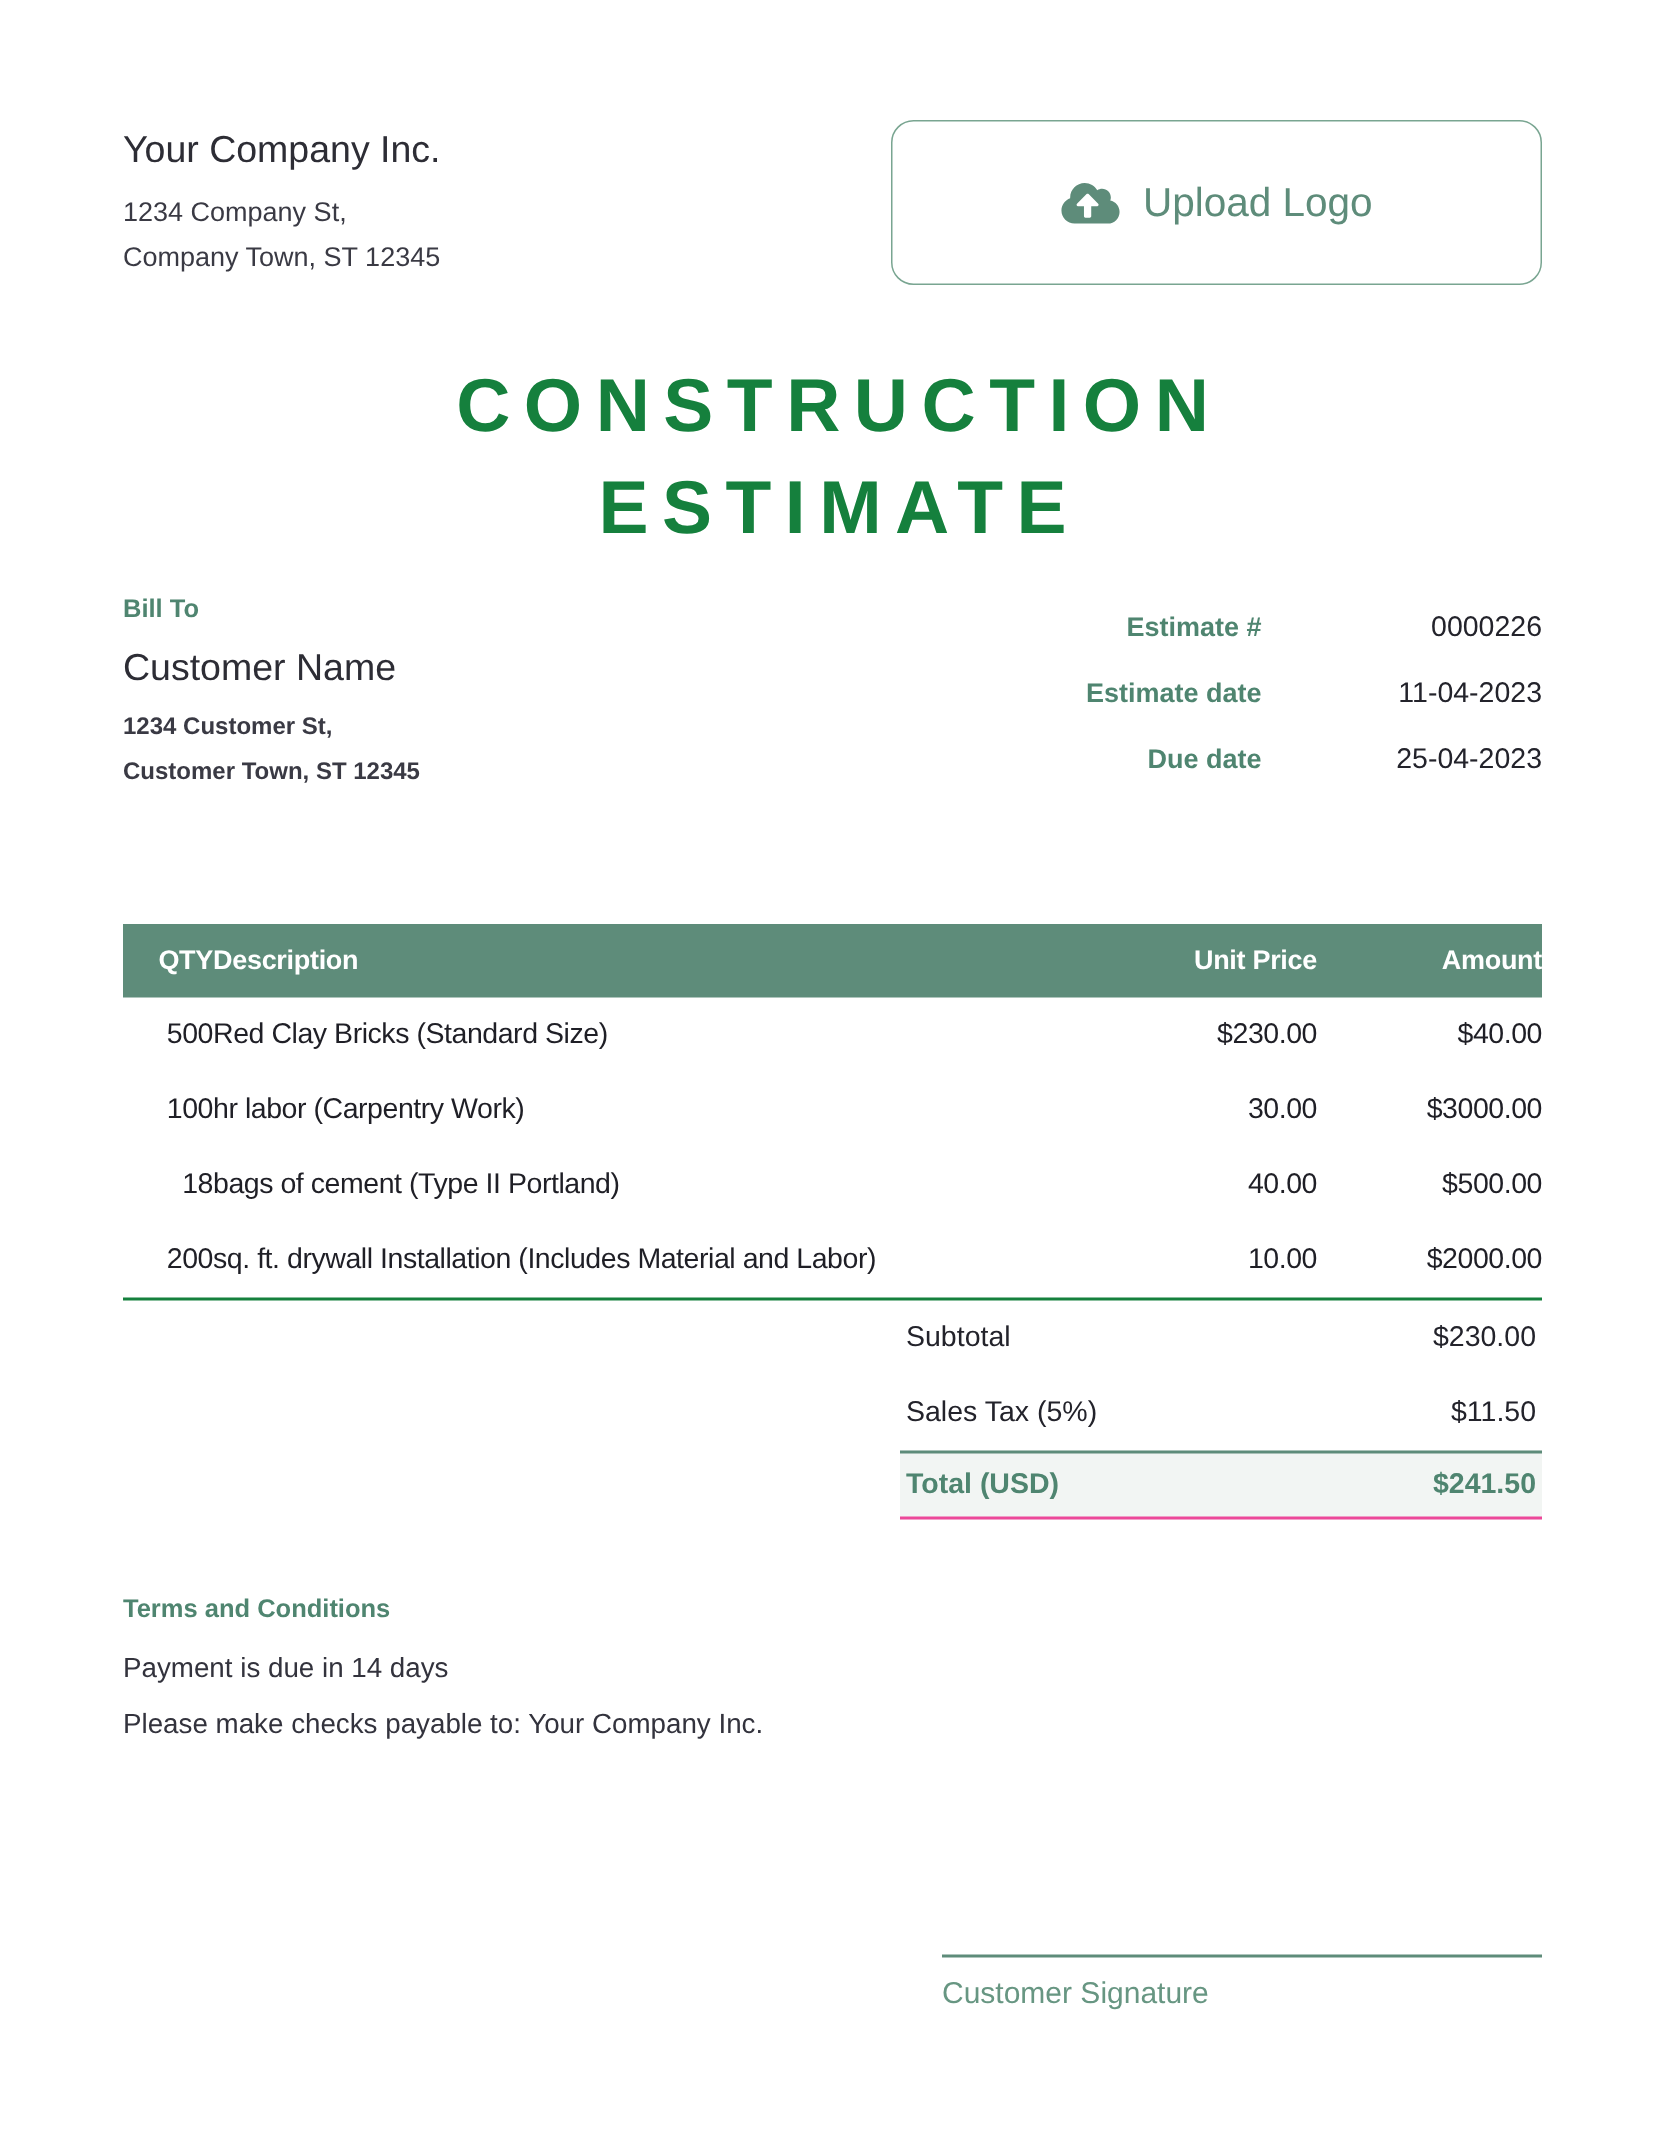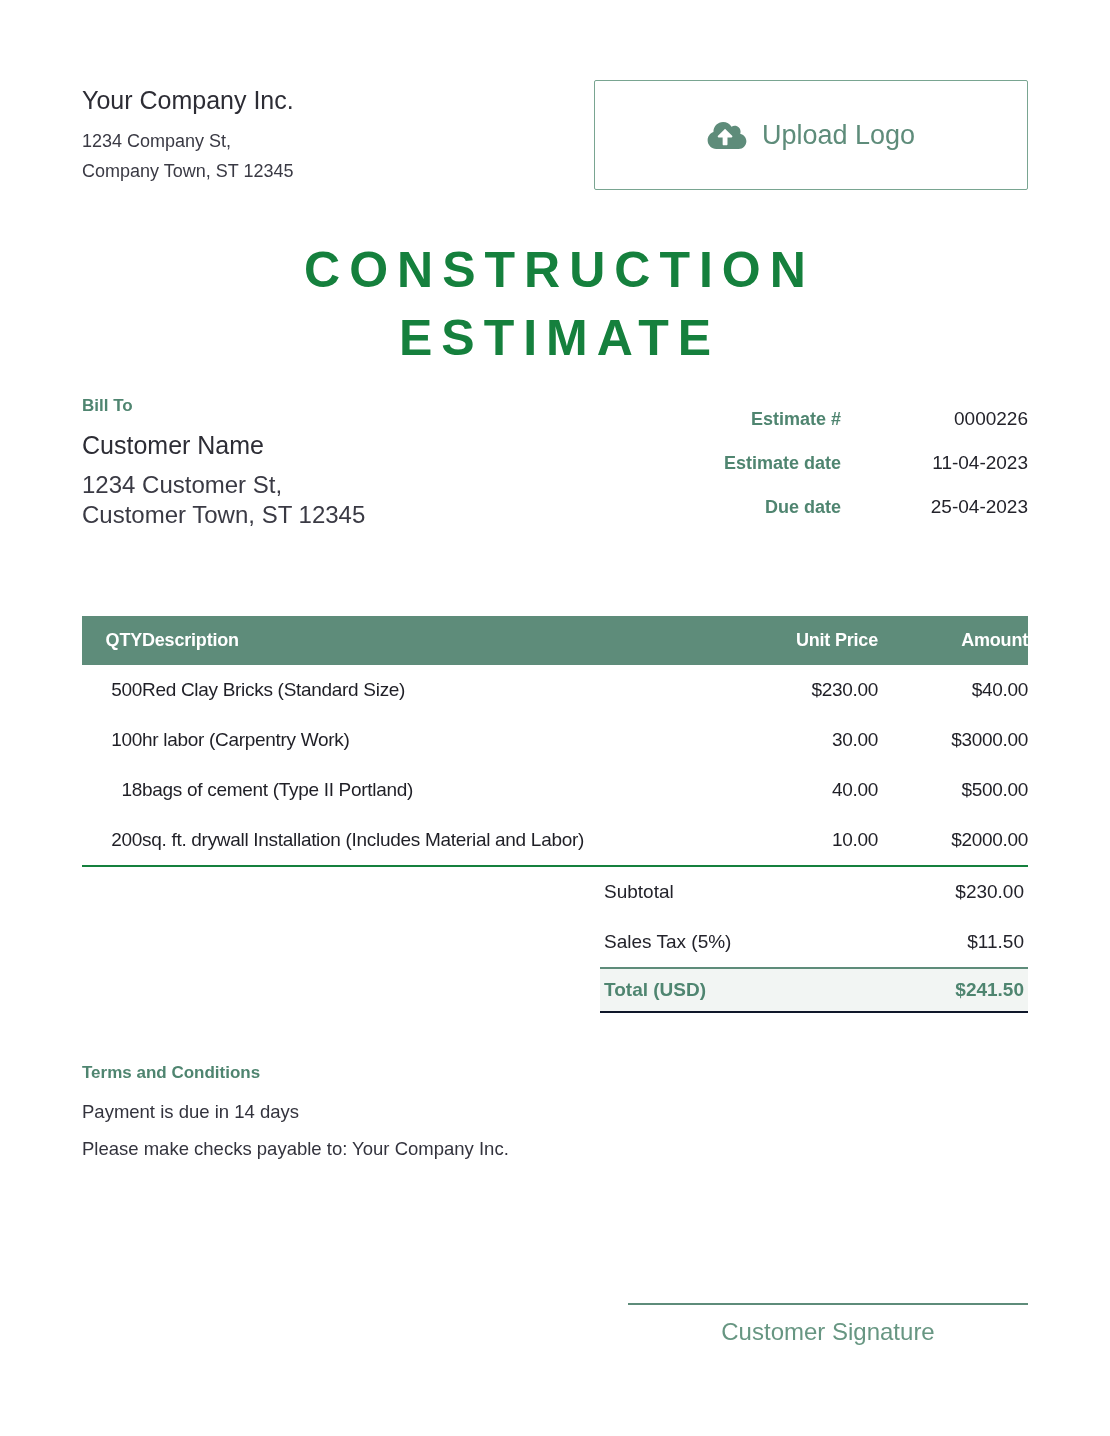--- a/index.html
+++ b/index.html
@@ -7,37 +7,37 @@
   .page {
     width:1110px; height:1436px; margin:0 auto; background:#ffffff;
     padding:80px 82px 0 82px; position:relative; color:#23232b;
   }
 
   
   .header-row { display:flex; justify-content:space-between; align-items:center;gap:42px; }
   .company-name { font-size:25px; color:#2d2d35; line-height:32px; }
   .company-address { margin-top:10px; font-size:18px; color:#3a3a44; line-height:30px; }
   .upload-box {
-    width:434px; height:110px; border:1.5px solid #79a591; border-radius:2px;
+    width:434px; height:110px; border:1.5px solid #79a591; border-radius:15px;
     display:flex; align-items:center; justify-content:center; gap:15px;
     cursor:pointer; background:#ffffff;
   }
   .upload-label { font-size:27px; color:#5e8c7a; }
 
   
   .doc-title {
     margin-top:46px; text-align:center; color:#15803d; font-weight:bold;
     font-size:50px; letter-spacing:9px; line-height:68px; margin-right:-9px;
   }
 
   
   .info-row { margin-top:24px; display:flex; justify-content:space-between; }
   .section-heading { font-size:17px; font-weight:bold; color:#4f8570; }
   .customer-name { margin-top:14px; font-size:25px; color:#2d2d35; line-height:30px; }
-  .customer-address { margin-top:10px; font-size:24px; color:#3a3a44; line-height:30px; }
+  .customer-address { margin-top:10px; font-size:16px; color:#3a3a44; line-height:30px;font-weight:bold; }
   .meta-block { width:432px; padding-top:12px; }
   .meta-row { display:flex; align-items:baseline; height:44px; }
   .meta-label { flex:1; text-align:right; font-size:18px; font-weight:bold; color:#4f8570; }
   .meta-value { width:187px; text-align:right; font-size:19px; color:#23232b; }
 
   
   .items-table { width:100%; margin-top:76px; border-collapse:collapse; }
   .items-table thead th {
     background:#5e8c7a; color:#ffffff; font-size:18px; font-weight:bold;
     padding:14px 0; letter-spacing:-0.2px;
@@ -52,35 +52,35 @@
   td.cell-unit { text-align:right; }
   td.cell-amount { text-align:right; padding-right:4px; }
   .items-table tbody { border-bottom:2px solid #15803d; }
 
   
   .totals-block { width:428px; margin-left:auto; }
   .totals-row { display:flex; align-items:center; height:50px; padding:0 4px; }
   .totals-label { flex:1; font-size:19px; color:#23232b; }
   .totals-value { font-size:19px; color:#23232b; }
   .totals-row.total {
-    height:46px; background:#f2f5f3; border-top:2px solid #5e8c7a; border-bottom:2px solid #0f172a;
+    height:46px; background:#f2f5f3; border-top:2px solid #5e8c7a; border-bottom:2px solid #ec4899;
   }
   .totals-row.total .totals-label, .totals-row.total .totals-value {
     font-weight:bold; color:#4f8570; font-size:19px;
   }
 
   
   .terms-block { margin-top:50px; }
   .terms-line { font-size:18.5px; color:#33333d; line-height:37px; }
   .terms-block .section-heading { margin-bottom:10px; }
 
   
   .signature-block { position:absolute; right:82px; top:1303px; width:400px; }
   .signature-line { border-top:2px solid #5e8c7a; }
-  .signature-label { margin-top:13px; text-align:center; font-size:24px; color:#679682; }
+  .signature-label { margin-top:13px; text-align:left; font-size:20px; color:#679682; }
 </style>
 </head>
 <body>
 
 <div class="page">
 
   <div class="header-row">
     <div>
       <div class="company-name">Your Company Inc.</div>
       <div class="company-address">

